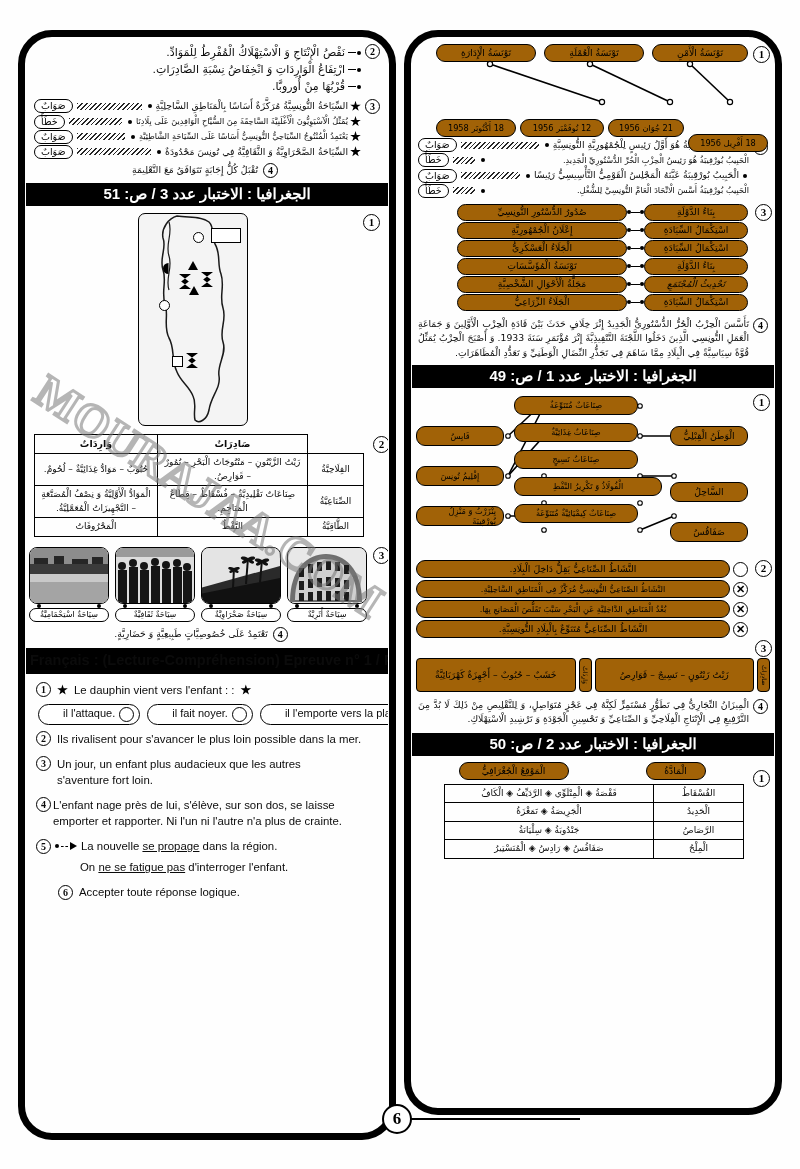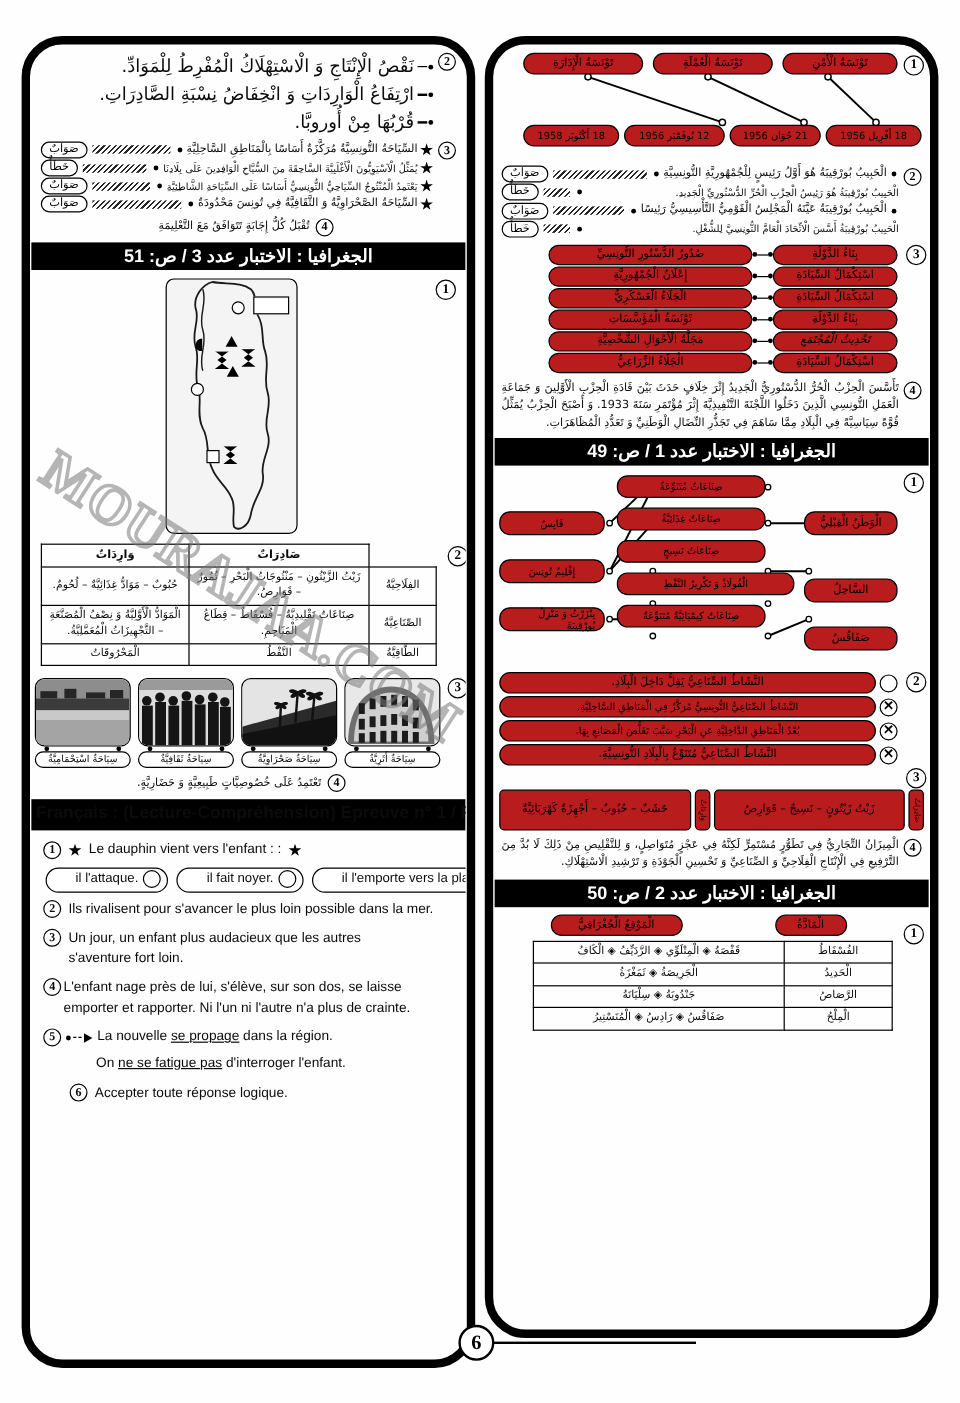--- a/index.html
+++ b/index.html
@@ -42,21 +42,21 @@
     white-space: nowrap;
     direction: rtl;
   }
   .banner.fr { direction: ltr; font-size: 14.5px; }
 
   
   .ar {
     direction: rtl;
     text-align: right;
     font-family: "DejaVu Sans", sans-serif;
-    font-size: 15px;
+    font-size: 11px;
     line-height: 1.55;
     color: #0b0b0b;
   }
   .ar-sm { font-size: 9.3px; }
   .ar-xs { font-size: 8.2px; }
 
   
   .cnum {
     display: inline-block;
     width: 15px; height: 15px;
@@ -70,21 +70,21 @@
     flex: 0 0 auto;
     background: #fff;
   }
   .cnum.big { width:17px; height:17px; line-height:14px; font-size:11px; }
 
   
   .pill {
     border: 1.7px solid #000;
     border-radius: 9px;
     padding: 1px 7px 2px 7px;
-    background: #b91c1c;
+    background: #a16207;
     display: flex;
     align-items: center;
     justify-content: center;
     direction: rtl;
     font-family: "DejaVu Sans", sans-serif;
   }
   .pill.flat { border-radius: 4px; }
 
   
   .tag {
@@ -585,21 +585,21 @@
     <div style="position:relative;height:100px;">
       <span class="cnum big" style="position:absolute;right:4px;top:8px;">1</span>
 
       <div class="row" style="direction:rtl;gap:8px;position:absolute;right:26px;top:6px;">
         <span class="pill ar-sm" style="width:96px;height:18px;">تَوْنَسَةُ الْأَمْنِ</span>
         <span class="pill ar-sm" style="width:100px;height:18px;">تَوْنَسَةُ الْعُمْلَةِ</span>
         <span class="pill ar-sm" style="width:100px;height:18px;">تَوْنَسَةُ الْإِدَارَةِ</span>
       </div>
 
       <div class="row" style="direction:rtl;gap:4px;position:absolute;right:6px;top:66px;">
-        <span class="pill ar-xs" style="width:80px;height:18px;">18 أَفْرِيل 1956</span>
+        <span class="pill ar-xs" style="width:80px;height:18px;margin-top:30px;">18 أَفْرِيل 1956</span>
         <span class="pill ar-xs" style="width:76px;height:18px;">21 جُوَان 1956</span>
         <span class="pill ar-xs" style="width:84px;height:18px;">12 نُوفَمْبَر 1956</span>
         <span class="pill ar-xs" style="width:80px;height:18px;">18 أَكْتُوبَر 1958</span>
       </div>
 
       <svg style="position:absolute;left:0;top:0;" width="362" height="100">
         <g stroke="#000" stroke-width="1.6" fill="none">
           <line x1="278" y1="26" x2="318" y2="64"></line>
           <line x1="178" y1="26" x2="258" y2="64"></line>
           <line x1="78" y1="26" x2="190" y2="64"></line>

